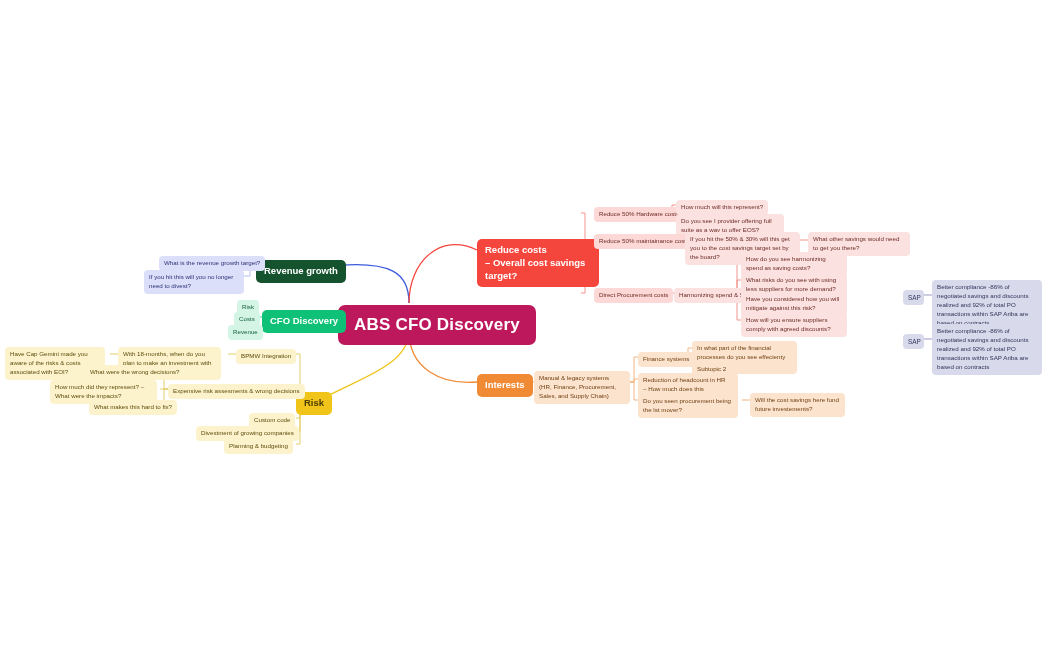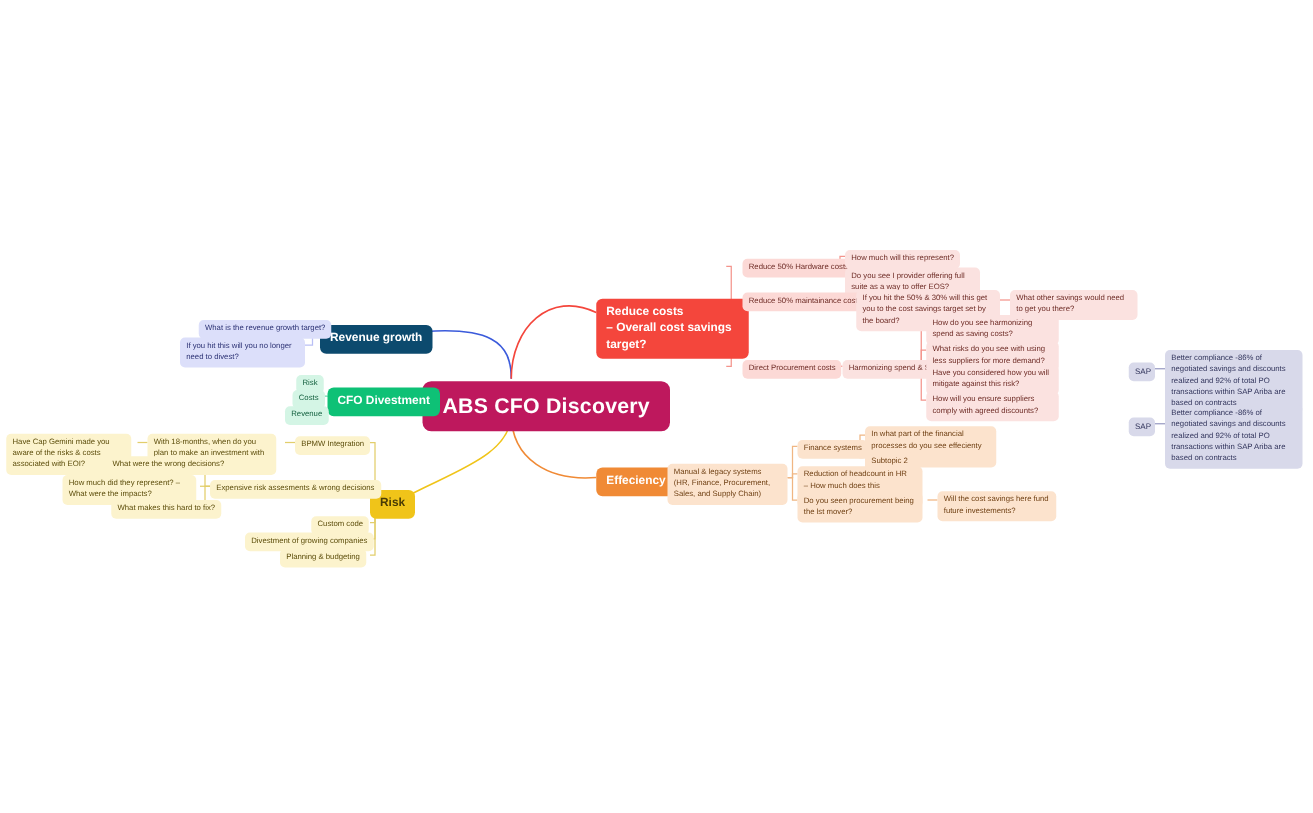--- a/index.html
+++ b/index.html
@@ -14,21 +14,21 @@
   .root{
     background:#be185d;color:#ffffff;border-radius:7px;
     font-size:17px;font-weight:700;letter-spacing:.2px;
     padding:10px 16px;white-space:nowrap;
   }
   .main{
     border-radius:5px;font-size:9.5px;font-weight:700;
     padding:5px 8px;color:#fff;line-height:1.35;
   }
   .m-red{background:#f4463c;}
-  .m-blue{background:#0c4a6e;}
+  .m-blue{background:#14532d;}
   .m-green{background:#0ec176;}
   .m-orange{background:#f08a35;}
   .m-yellow{background:#f0c419;color:#4a3c05;}
   .sub{
     border-radius:4px;font-size:6.2px;line-height:1.45;
     padding:3px 5px;
   }
   .s-red{background:#fcd9d6;color:#6d2b25;}
   .s-redlite{background:#fbe2e0;color:#6d2b25;}
   .s-blue{background:#dcdffa;color:#2b3173;}
@@ -128,41 +128,41 @@
   <div class="node sub s-sap" style="left:903px;top:290px;width:21px;">SAP</div>
   <div class="node sub s-purple" style="left:932px;top:280px;width:110px;">Better compliance -86% of negotiated savings and discounts realized and 92% of total PO transactions within SAP Ariba are based on contracts</div>
 
   <div class="node sub s-sap" style="left:903px;top:334px;width:21px;">SAP</div>
   <div class="node sub s-purple" style="left:932px;top:324px;width:110px;">Better compliance -86% of negotiated savings and discounts realized and 92% of total PO transactions within SAP Ariba are based on contracts</div>
 
   <div class="node main m-blue nowrap" style="left:256px;top:260px;">Revenue growth</div>
   <div class="node sub s-blue nowrap" style="left:159px;top:256px;">What is the revenue growth target?</div>
   <div class="node sub s-blue" style="left:144px;top:270px;width:100px;">If you hit this will you no longer need to divest?</div>
 
-  <div class="node main m-green nowrap" style="left:262px;top:310px;">CFO Divestment</div>
+  <div class="node main m-green nowrap" style="left:262px;top:310px;">CFO Discovery</div>
   <div class="node sub s-green nowrap" style="left:237px;top:300px;">Risk</div>
   <div class="node sub s-green nowrap" style="left:234px;top:312px;">Costs</div>
   <div class="node sub s-green nowrap" style="left:228px;top:325px;">Revenue</div>
 
   <div class="node main m-yellow nowrap" style="left:296px;top:392px;">Risk</div>
 
   <div class="node sub s-yellow nowrap" style="left:236px;top:349px;">BPMW Integration</div>
   <div class="node sub s-yellow" style="left:118px;top:347px;width:103px;">With 18-months, when do you plan to make an investment with a solution?</div>
   <div class="node sub s-yellow" style="left:5px;top:347px;width:100px;">Have Cap Gemini made you aware of the risks &amp; costs associated with EOI?</div>
 
   <div class="node sub s-yellow nowrap" style="left:168px;top:384px;">Expensive risk assesments &amp; wrong decisions</div>
   <div class="node sub s-yellow nowrap" style="left:85px;top:365px;">What were the wrong decisions?</div>
   <div class="node sub s-yellow" style="left:50px;top:380px;width:107px;">How much did they represent? – What were the impacts?</div>
   <div class="node sub s-yellow nowrap" style="left:89px;top:400px;">What makes this hard to fix?</div>
 
   <div class="node sub s-yellow nowrap" style="left:249px;top:413px;">Custom code</div>
   <div class="node sub s-yellow nowrap" style="left:196px;top:426px;">Divestment of growing companies</div>
   <div class="node sub s-yellow nowrap" style="left:224px;top:439px;">Planning &amp; budgeting</div>
 
-  <div class="node main m-orange nowrap" style="left:477px;top:374px;">Effeciency</div>
+  <div class="node main m-orange nowrap" style="left:477px;top:374px;">Interests</div>
 
   <div class="node sub s-orange" style="left:534px;top:371px;width:96px;">
     <span style="white-space:pre-line;">Manual &amp; legacy systems
 (HR, Finance, Procurement, Sales, and Supply Chain)</span>
   </div>
 
   <div class="node sub s-orange nowrap" style="left:638px;top:352px;">Finance systems</div>
   <div class="node sub s-orange" style="left:692px;top:341px;width:105px;">In what part of the financial processes do you see effecienty issues?</div>
   <div class="node sub s-orange nowrap" style="left:692px;top:362px;">Subtopic 2</div>
 

